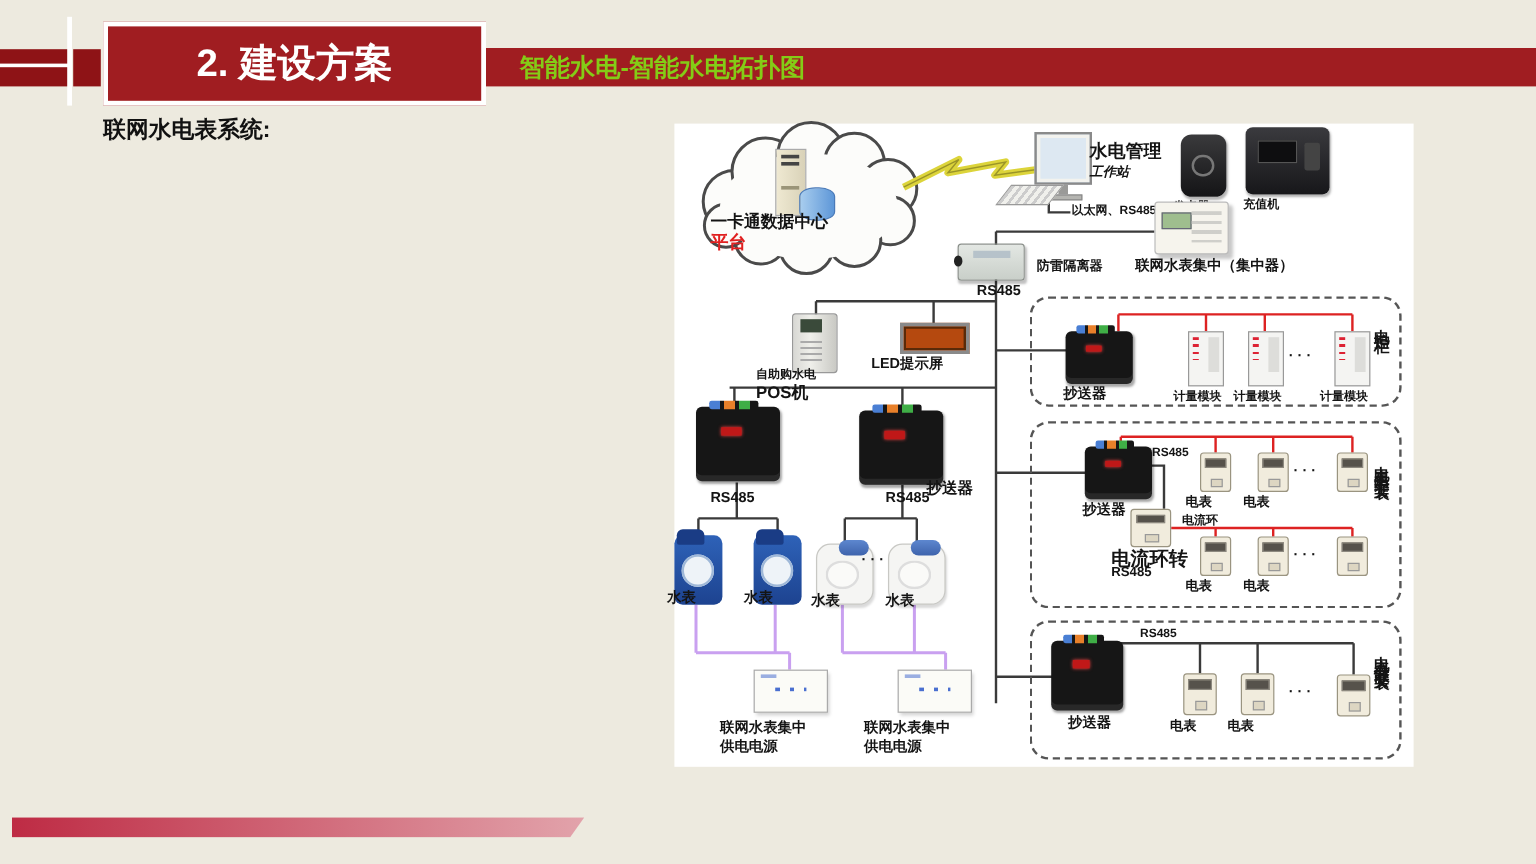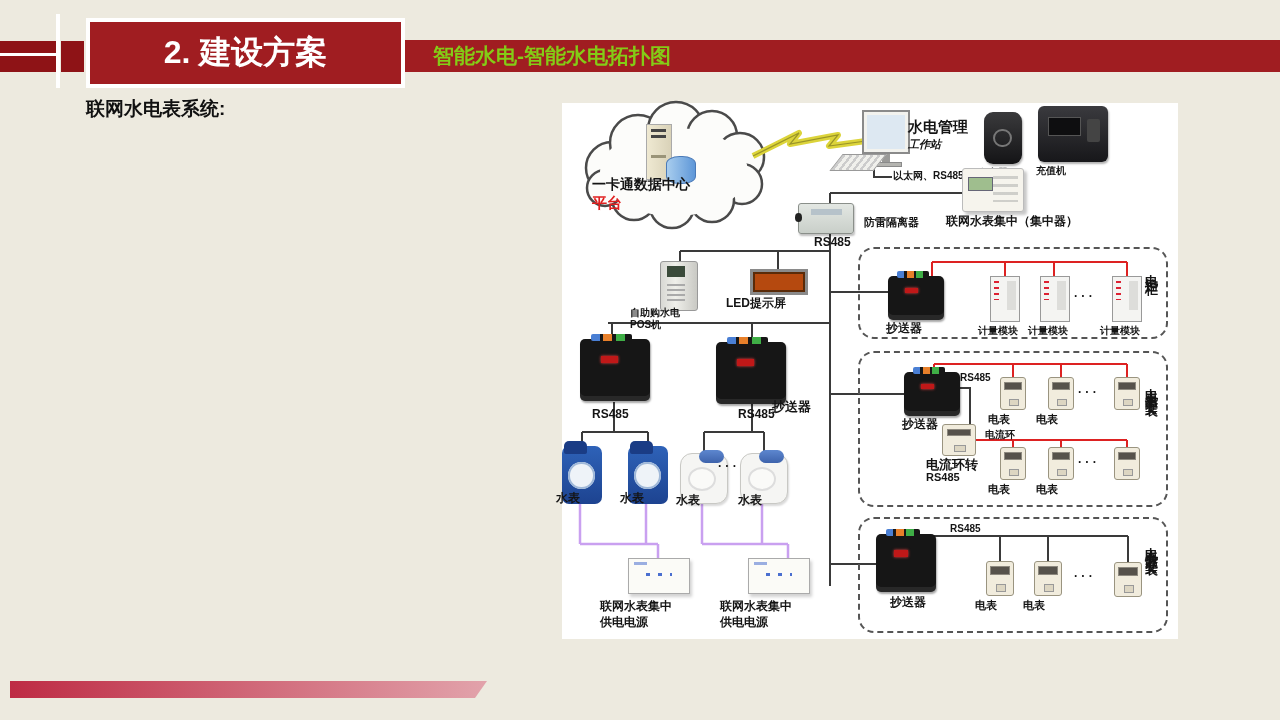--- a/index.html
+++ b/index.html
@@ -156,21 +156,21 @@
 
   <div class="abs concentrator" style="left:962px;top:168px;width:62px;height:44px;"></div>
   <div class="lbl" style="left:946px;top:215px;width:132px;font-size:12px;">联网水表集中（集中器）</div>
 
   <div class="abs isolator" style="left:798px;top:203px;width:56px;height:31px;"></div>
   <div class="lbl" style="left:864px;top:216px;width:66px;font-size:11px;text-align:left;">防雷隔离器</div>
   <div class="lbl" style="left:814px;top:236px;width:46px;font-size:12px;">RS485</div>
 
   <div class="abs pos" style="left:660px;top:261px;width:38px;height:50px;"></div>
   <div class="lbl" style="left:630px;top:307px;width:100px;font-size:10px;">自助购水电</div>
-  <div class="lbl" style="left:630px;top:319px;width:100px;font-size:10px;">POS机</div>
+  <div class="lbl" style="left:630px;top:319px;width:100px;font-size:14px;">POS机</div>
   <div class="abs led" style="left:750px;top:269px;width:58px;height:26px;"></div>
   <div class="lbl" style="left:726px;top:297px;width:106px;font-size:12px;">LED提示屏</div>
 
   <div class="abs copier" style="left:580px;top:339px;width:70px;height:62px;"></div>
   <div class="lbl" style="left:592px;top:408px;width:50px;font-size:12px;">RS485</div>
   <div class="abs copier" style="left:716px;top:342px;width:70px;height:62px;"></div>
   <div class="lbl" style="left:738px;top:408px;width:50px;font-size:12px;">RS485</div>
   <div class="lbl" style="left:772px;top:400px;width:52px;font-size:13px;text-align:left;">抄送器</div>
 
   <div class="abs wmeter-b" style="left:562px;top:446px;width:40px;height:58px;"></div>
@@ -201,21 +201,21 @@
   <div class="lbl" style="left:1028px;top:325px;width:54px;font-size:10px;">计量模块</div>
   <div class="lbl" style="left:1100px;top:325px;width:54px;font-size:10px;">计量模块</div>
   <div class="abs vlabel" style="left:1142px;top:264px;font-size:13px;">电控柜</div>
 
   <div class="abs dashedbox" style="left:858px;top:351px;width:310px;height:156px;"></div>
   <div class="abs copier" style="left:904px;top:372px;width:56px;height:44px;"></div>
   <div class="lbl" style="left:902px;top:418px;width:60px;font-size:12px;">抄送器</div>
   <div class="lbl" style="left:960px;top:372px;width:44px;font-size:10px;text-align:left;">RS485</div>
   <div class="abs emeter" style="left:942px;top:424px;width:34px;height:32px;"></div>
   <div class="lbl" style="left:978px;top:429px;width:44px;font-size:10px;text-align:center;">电流环</div>
-  <div class="lbl" style="left:926px;top:458px;width:66px;font-size:13px;">电流环转</div>
+  <div class="lbl" style="left:926px;top:458px;width:66px;font-size:16px;">电流环转</div>
   <div class="lbl" style="left:926px;top:471px;width:66px;font-size:11px;">RS485</div>
   <div class="abs emeter" style="left:1000px;top:377px;width:26px;height:33px;"></div>
   <div class="abs emeter" style="left:1048px;top:377px;width:26px;height:33px;"></div>
   <div class="abs emeter" style="left:1114px;top:377px;width:26px;height:33px;"></div>
   <div class="lbl" style="left:1078px;top:386px;width:32px;font-size:12px;">· · ·</div>
   <div class="lbl" style="left:988px;top:413px;width:50px;font-size:11px;">电表</div>
   <div class="lbl" style="left:1036px;top:413px;width:50px;font-size:11px;">电表</div>
   <div class="abs emeter" style="left:1000px;top:447px;width:26px;height:33px;"></div>
   <div class="abs emeter" style="left:1048px;top:447px;width:26px;height:33px;"></div>
   <div class="abs emeter" style="left:1114px;top:447px;width:26px;height:33px;"></div>

